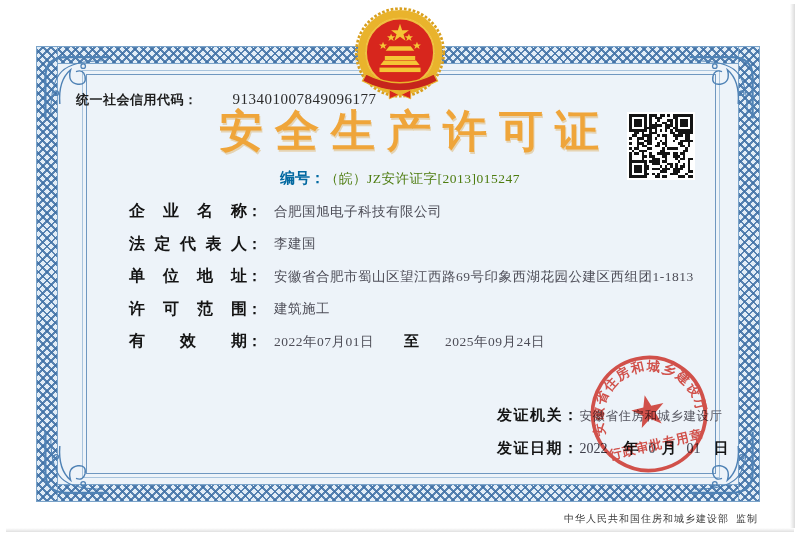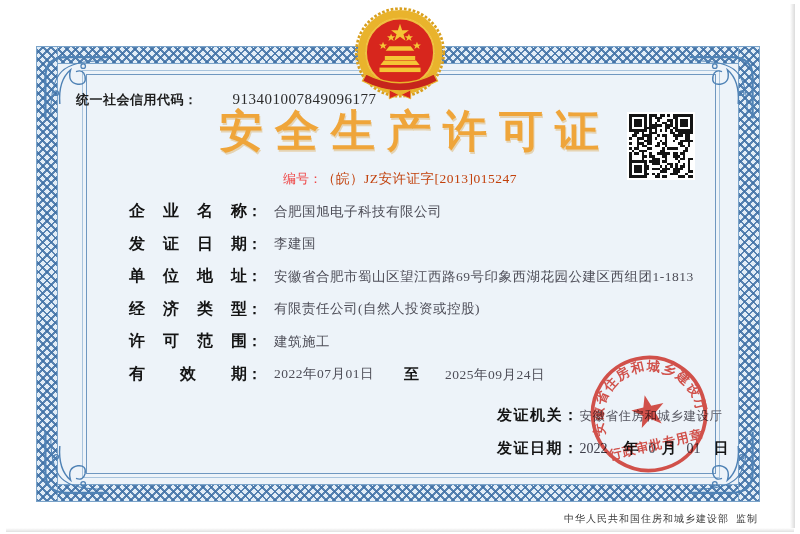--- a/index.html
+++ b/index.html
@@ -40,22 +40,22 @@
   
   .credit-line{position:absolute;left:76px;top:90px;z-index:2;white-space:nowrap;}
   .credit-label{font-size:13px;font-weight:bold;color:#1d1d1d;letter-spacing:.5px;text-align:center;}
   .credit-value{font-family:"Liberation Serif","DejaVu Serif",serif;font-size:15px;color:#2b2b2b;letter-spacing:.5px;margin-left:35px;}
 
   .title{position:absolute;left:0;top:102px;width:800px;text-align:center;z-index:2;
     font-size:44px;font-weight:bold;color:#efa53a;letter-spacing:12px;text-indent:12px;
     text-shadow:1px 2px 0 rgba(214,152,46,.35);padding-left:9px;}
 
   .certno-line{position:absolute;left:0;top:169px;width:800px;text-align:center;z-index:2;white-space:nowrap;}
-  .certno-label{font-size:13px;font-weight:normal;color:#ef4444;}
-  .certno-value{font-family:"Liberation Serif","DejaVu Serif",serif;font-size:13.5px;color:#c2410c;letter-spacing:.5px;text-align:center;}
+  .certno-label{font-size:15px;font-weight:bold;color:#0369a1;}
+  .certno-value{font-family:"Liberation Serif","DejaVu Serif",serif;font-size:13.5px;color:#4d7c0f;letter-spacing:.5px;text-align:center;}
 
   .qr{position:absolute;left:627px;top:112px;width:68px;height:68px;background:#fff;padding:2px;box-sizing:border-box;z-index:2;}
 
   
   .fields{position:absolute;left:129px;top:201px;z-index:2;}
   .frow{height:20px;margin-bottom:12.5px;white-space:nowrap;}
   .flabel{display:inline-block;width:118px;font-size:16px;font-weight:bold;color:#141414;
     text-align:justify;text-align-last:justify;vertical-align:middle;}
   .fcolon{font-size:15px;font-weight:bold;color:#141414;vertical-align:middle;}
   .fvalue{font-family:"Liberation Serif","DejaVu Serif",serif;font-size:13.5px;color:#4e4e58;
@@ -478,23 +478,22 @@
         <rect x="19" y="24" width="1" height="1"></rect>
         <rect x="20" y="24" width="1" height="1"></rect>
         <rect x="21" y="24" width="1" height="1"></rect>
         <rect x="23" y="24" width="1" height="1"></rect>
         <rect x="24" y="24" width="1" height="1"></rect>
       </g>
     </svg></div>
 
 <div class="fields">
   <div class="frow"><span class="flabel">企业名称</span><span class="fcolon">：</span><span class="fvalue">合肥国旭电子科技有限公司</span></div>
-  <div class="frow"><span class="flabel">发证日期</span><span class="fcolon">：</span><span class="fvalue">李建国</span></div>
+  <div class="frow"><span class="flabel">法定代表人</span><span class="fcolon">：</span><span class="fvalue">李建国</span></div>
   <div class="frow"><span class="flabel">单位地址</span><span class="fcolon">：</span><span class="fvalue">安徽省合肥市蜀山区望江西路69号印象西湖花园公建区西组团1-1813</span></div>
-  <div class="frow"><span class="flabel">经济类型</span><span class="fcolon">：</span><span class="fvalue">有限责任公司(自然人投资或控股)</span></div>
   <div class="frow"><span class="flabel">许可范围</span><span class="fcolon">：</span><span class="fvalue">建筑施工</span></div>
   <div class="frow"><span class="flabel">有效期</span><span class="fcolon">：</span><span class="fvalue">2022年07月01日</span><span class="fto">至</span><span class="fvalue" style="margin-left:0">2025年09月24日</span></div>
 </div>
 
 <div class="issuer-block">
   <div class="irow"><span class="ilabel">发证机关：</span><span class="ivalue">安徽省住房和城乡建设厅</span></div>
   <div class="irow"><span class="ilabel">发证日期：</span><span class="dnum d-year">2022</span><span class="dunit">年</span><span class="dnum d-month">0</span><span class="dunit">月</span><span class="dnum d-day">01</span><span class="dunit">日</span></div>
 </div>
 
 <svg class="seal" viewBox="0 0 120 120">

